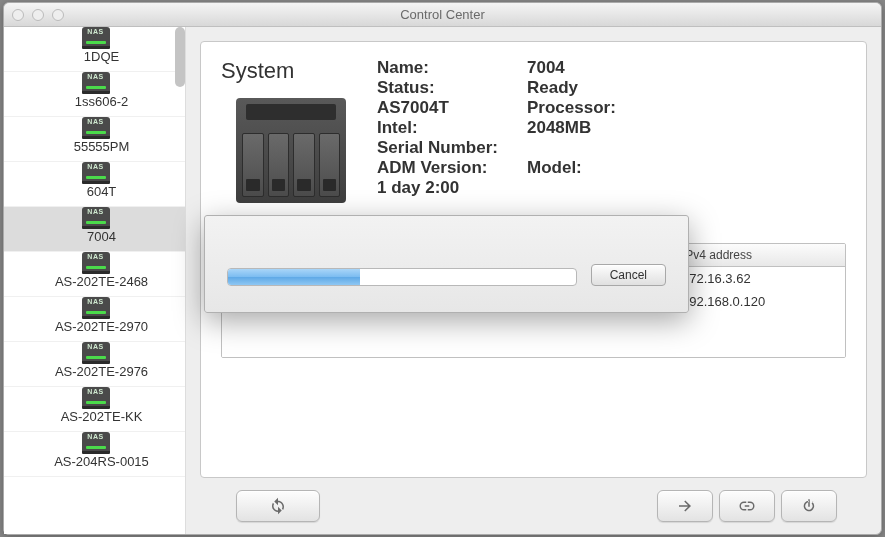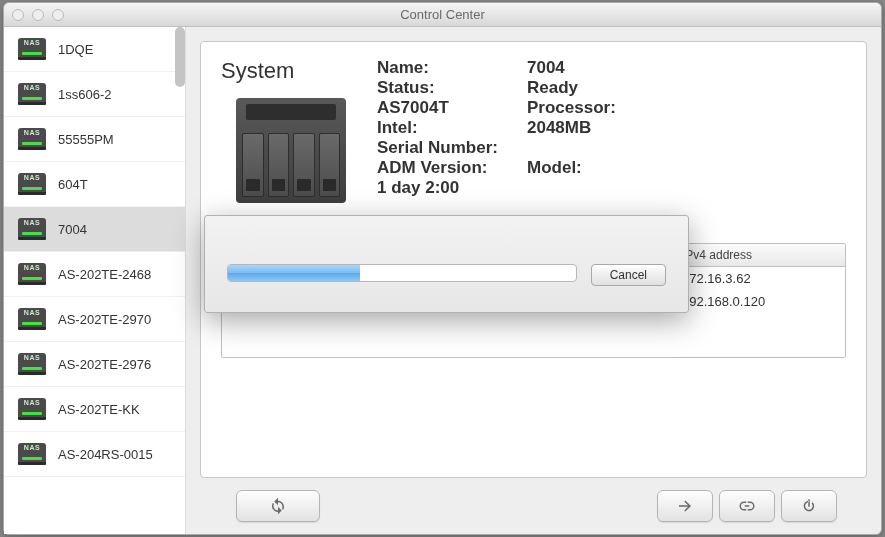--- a/index.html
+++ b/index.html
@@ -72,20 +72,21 @@
     background: #c4c4c4;
     border-radius: 5px;
   }
   .sidebar-item {
     display: flex;
     align-items: center;
     height: 45px;
     padding-left: 14px;
     border-bottom: 1px solid #f0f0f0;
     cursor: pointer;
+    flex-direction: column;
   }
   .sidebar-item.selected {
     background: #dcdcdc;
   }
   .nas-icon {
     width: 28px; height: 22px;
     background: #4a4a4a;
     border-radius: 3px 3px 1px 1px;
     position: relative;
     margin-right: 12px;
@@ -250,21 +251,21 @@
     position: absolute;
     top: 212px;
     left: 200px;
     width: 485px;
     background: linear-gradient(to bottom, #f2f2f2, #e7e7e7);
     border: 1px solid #b0b0b0;
     border-radius: 3px;
     box-shadow: 0 8px 30px rgba(0,0,0,0.35);
     padding: 48px 22px 26px 22px;
     display: flex;
-    align-items: flex-start;
+    align-items: flex-end;
     gap: 14px;
   }
   .progress {
     flex: 1;
     height: 18px;
     background: #fff;
     border: 1px solid #b8b8b8;
     border-radius: 4px;
     overflow: hidden;
     position: relative;

